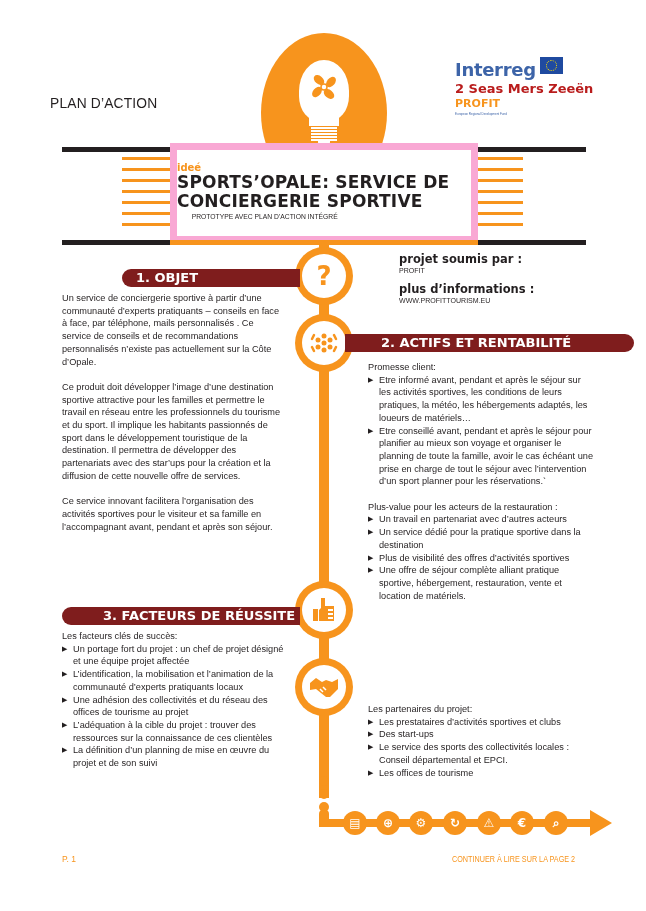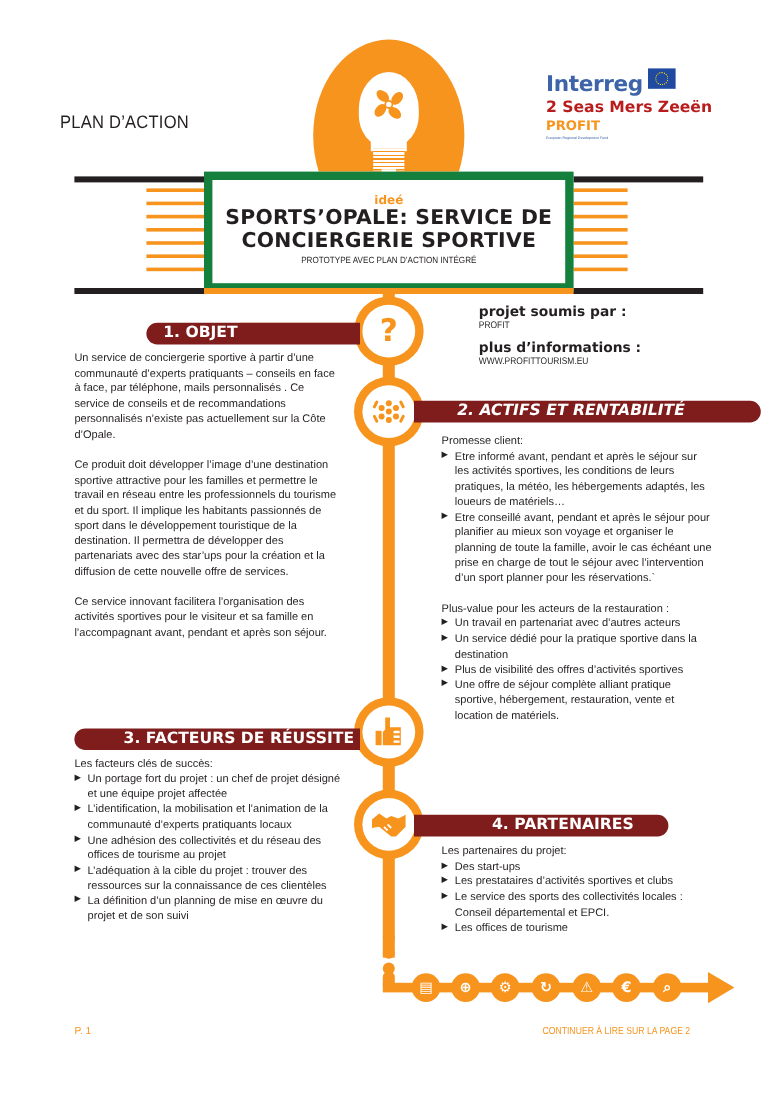--- a/index.html
+++ b/index.html
@@ -20,21 +20,21 @@
   .fund { font-size: 3px; color: #3d64a8; margin-top: 2px; }
   
   .bulb-oval { left: 261px; top: 33px; width: 126px; height: 160px; border-radius: 50%; background: #f7941d; }
   .bulb-glass { left: 299px; top: 60px; width: 50px; height: 62px; border-radius: 50% 50% 42% 42%; background: #fff; }
   .bulb-neck { left: 309px; top: 112px; width: 30px; height: 14px; background: #fff; }
   .bulb-base { left: 311px; top: 124px; width: 26px; height: 18px; background: repeating-linear-gradient(#fff 0 2px, #f7941d 2px 3px); }
   .bulb-tip { left: 318px; top: 141px; width: 12px; height: 5px; background: #fff; border-radius: 0 0 4px 4px; }
   .fan { left: 309px; top: 72px; width: 30px; height: 30px; }
   
   .bar { height: 5px; }
-  .title-box { left: 170px; top: 143px; width: 308px; height: 100px; border: 7px solid #15803d; background: #fff; text-align: center; }
+  .title-box { left: 170px; top: 143px; width: 308px; height: 100px; border: 7px solid #f9a8d4; background: #fff; text-align: left; }
   .idee { font-family: "DejaVu Sans", sans-serif; font-weight: bold; font-size: 10px; color: #f7941d; margin-top: 12px; }
   .main-title { font-family: "DejaVu Sans", sans-serif; font-weight: bold; font-size: 17px; line-height: 19px; color: #231f20; letter-spacing: 0.2px; }
   .subtitle { font-family: "Liberation Sans", sans-serif; font-size: 7.5px; color: #231f20; margin-top: 1px; transform: scaleX(0.9); }
   .stripes { width: 90px; }
   .stripe { height: 3px; background: #f7941d; margin-bottom: 8px; }
   
   .vline { left: 319px; width: 10px; background: #f7941d; }
   .circle { width: 58px; height: 58px; border-radius: 50%; background: #f7941d; display: flex; align-items: center; justify-content: center; }
   .circle-inner { width: 44px; height: 44px; border-radius: 50%; background: #fff; display: flex; align-items: center; justify-content: center; }
   .pill { height: 18px; background: #7f1d1d; color: #fff; font-family: "DejaVu Sans", sans-serif; font-weight: bold; font-size: 13px; line-height: 18px; }
@@ -162,21 +162,21 @@
         <g stroke="#f7941d" stroke-width="2.5" stroke-linecap="round">
           <line x1="5" y1="13" x2="7" y2="9"></line>
             <line x1="27" y1="9" x2="29" y2="13"></line>
           <line x1="5" y1="21" x2="7" y2="25"></line>
             <line x1="27" y1="25" x2="29" y2="21"></line>
         </g>
       </svg>
     </div>
   </div>
   <div class="abs connector" style="left:345px; top:337px; width:60px;"></div>
-  <div class="abs pill pill-right" style="left:345px; top:334px; width:289px;font-style:italic;">
+  <div class="abs pill pill-right" style="left:345px; top:334px; width:289px;">
     <span style="margin-left:36px;">2. ACTIFS ET RENTABILITÉ</span>
   </div>
 
   <div class="abs body-text" style="left:368px; top:361px; width:225px;">
     <div>Promesse client:</div>
     <ul class="list">
       <li>Etre informé avant, pendant et après le séjour sur les activités sportives, les conditions de leurs pratiques, la météo, les hébergements adaptés, les loueurs de matériels…</li>
       <li>Etre conseillé avant, pendant et après le séjour pour planifier au mieux son voyage et organiser le planning de toute la famille, avoir le cas échéant une prise en charge de tout le séjour avec l’intervention d’un sport planner pour les réservations.`</li>
     </ul>
     <div style="height:12.7px;"></div>
@@ -221,29 +221,26 @@
     <div class="circle-inner">
       <svg width="32" height="28" viewBox="0 0 32 28">
         <path d="M2 10 l6 -5 l6 4 l4 -2 l6 2 l6 -3 l0 10 l-8 8 l-4 0 l-10 -8 l-6 1z" fill="#f7941d"></path>
         <g stroke="#fff" stroke-width="1.5">
             <line x1="12" y1="16" x2="15" y2="19"></line>
             <line x1="15" y1="14" x2="18" y2="17"></line>
           </g>
       </svg>
     </div>
   </div>
-  <div class="abs pill pill-right" style="left:345px; top:679px; width:212px;">
-    <span style="margin-left:65px;">4. PARTENAIRES</span>
-  </div>
 
   <div class="abs body-text" style="left:368px; top:703px; width:230px;">
     <div>Les partenaires du projet:</div>
     <ul class="list">
+      <li>Les prestataires d’activités sportives et clubs</li>
       <li>Des start-ups</li>
-      <li>Les prestataires d’activités sportives et clubs</li>
       <li>Le service des sports des collectivités locales : Conseil départemental et EPCI.</li>
       <li>Les offices de tourisme</li>
     </ul>
   </div>
 
   <div class="abs dot" style="top:776px;"></div>
   <div class="abs dot" style="top:789px;"></div>
   <div class="abs dot" style="top:802px;"></div>
   <div class="abs orange" style="left:319px; top:810px; width:10px; height:15px; border-radius:4px;"></div>
 

